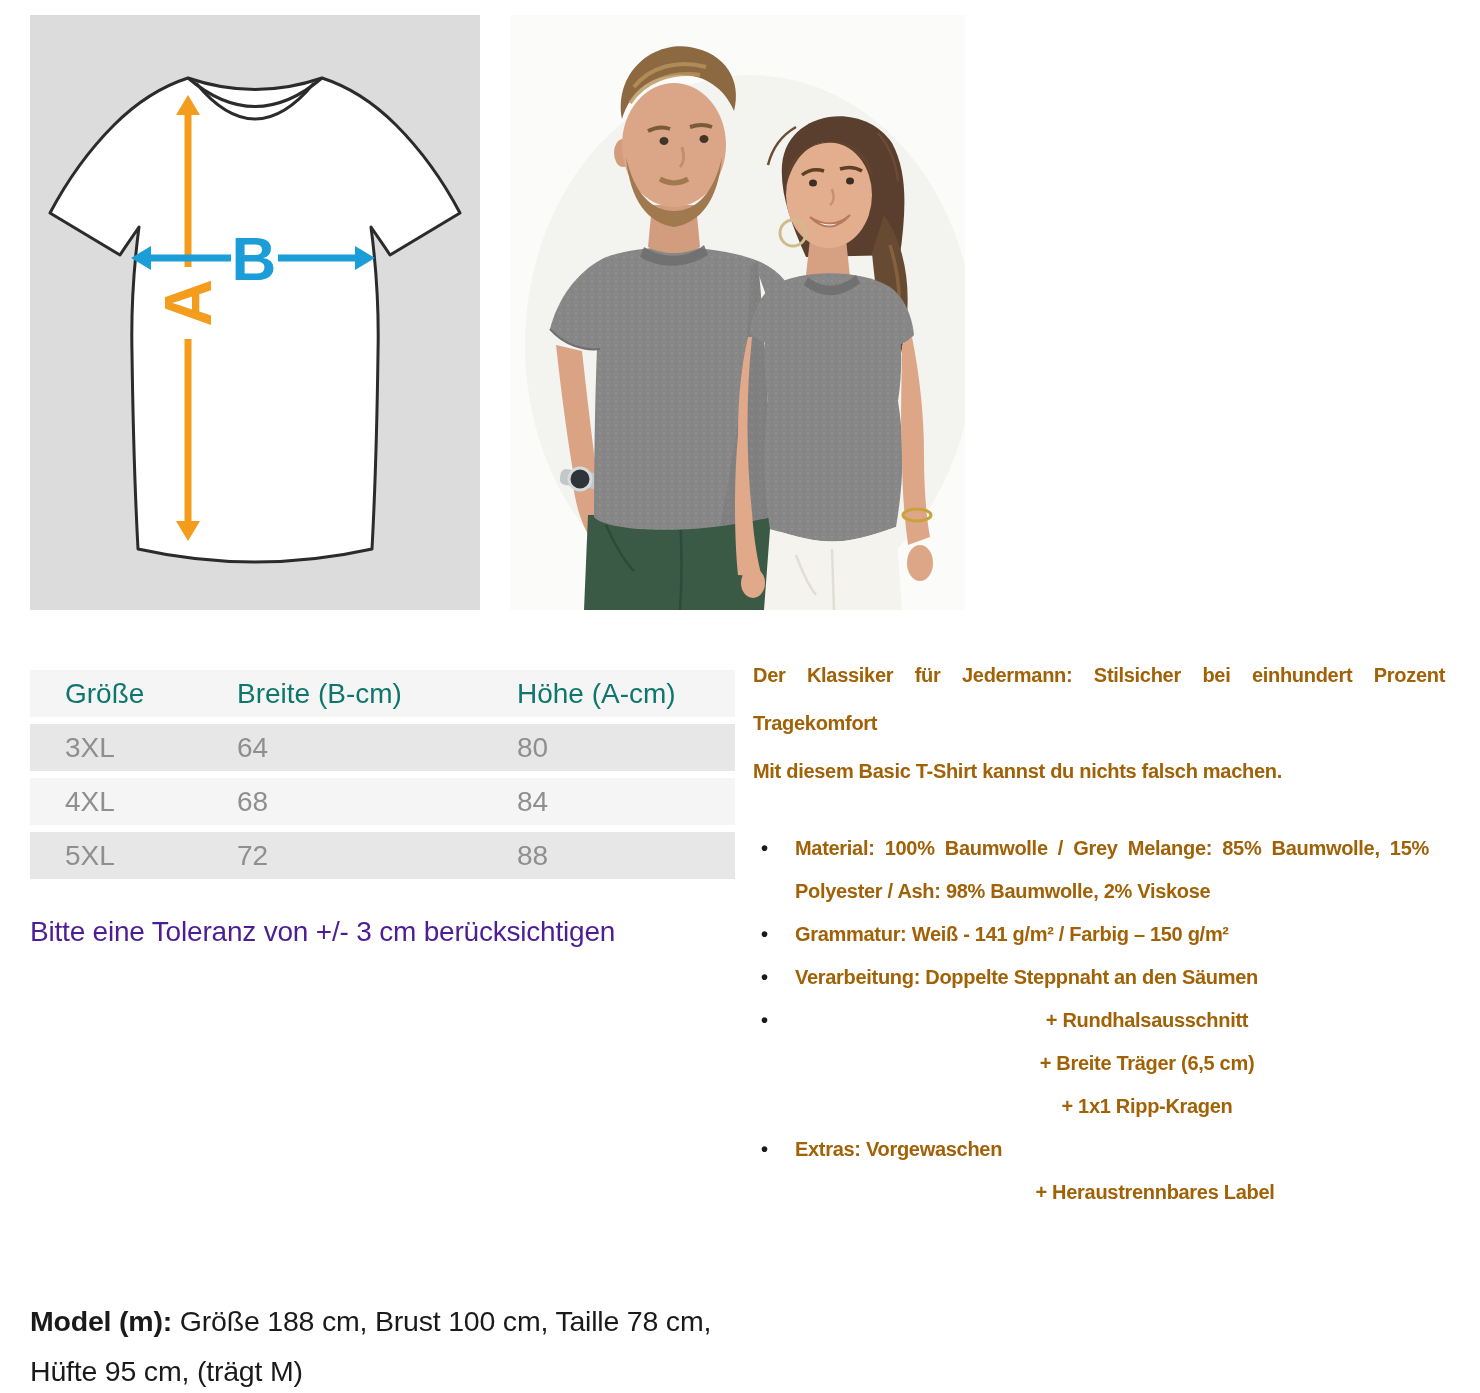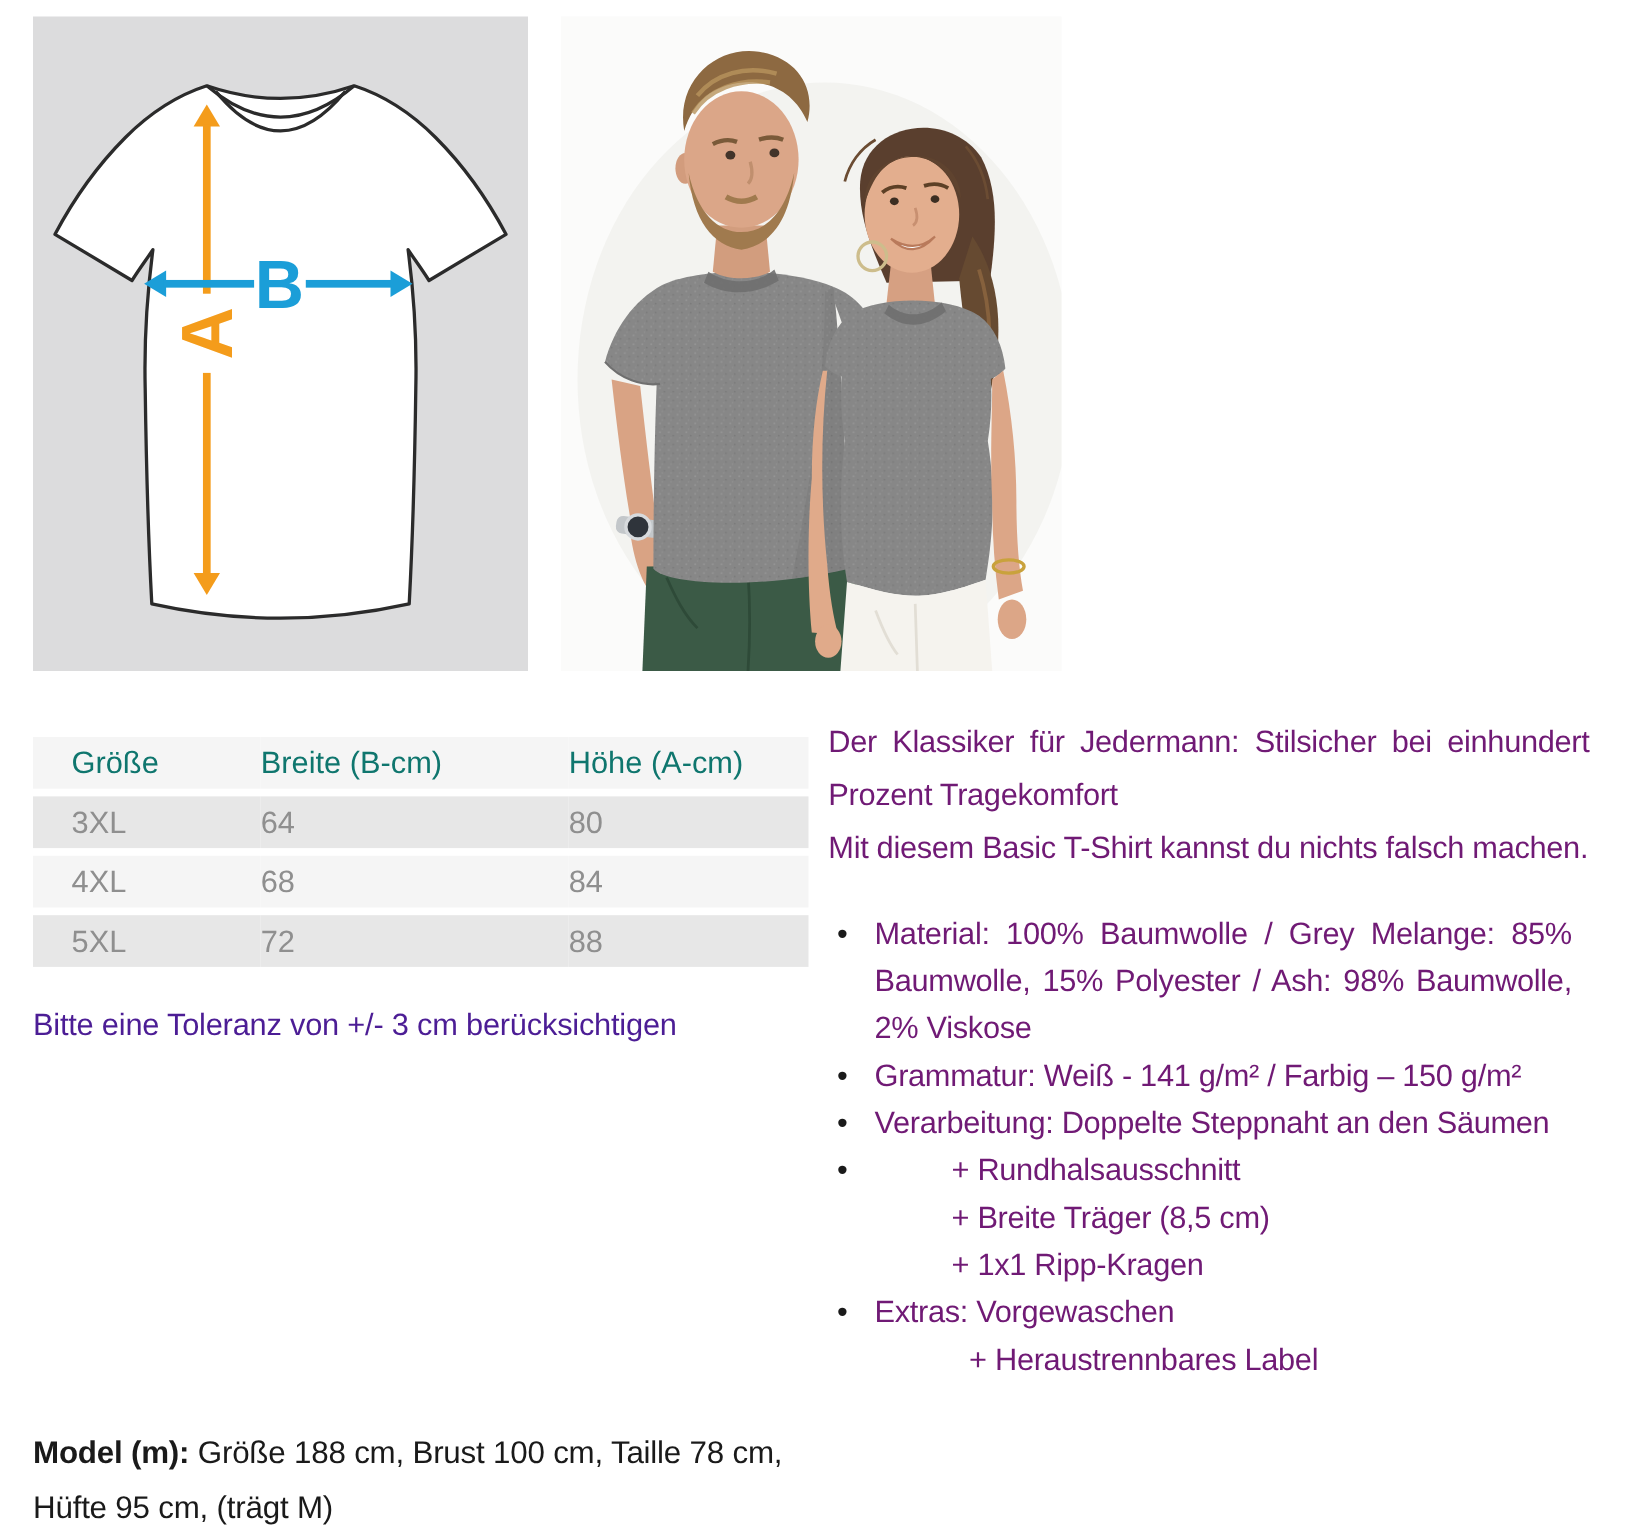--- a/index.html
+++ b/index.html
@@ -27,26 +27,26 @@
   table.size-table th:first-child, table.size-table td:first-child{padding-left:35px;}
   table.size-table thead tr{background:#f5f5f5;}
   table.size-table thead th{color:#0f766e;margin-top:35px;}
   table.size-table tbody tr:nth-child(odd){background:#e7e7e7;}
   table.size-table tbody tr:nth-child(even){background:#f5f5f5;}
   
   .tolerance{position:absolute;left:30px;top:916px;font-size:28px;letter-spacing:-0.2px;color:#4c1d95;}
   .model{position:absolute;left:30px;top:1296px;width:720px;font-size:28.5px;line-height:50px;letter-spacing:-0.2px;color:#1a1a1a;}
   .model b{font-weight:700;}
   
-  .description{position:absolute;left:753px;top:651px;width:692px;font-size:28px;line-height:48px;letter-spacing:-0.3px;color:#701a75;}
+  .description{position:absolute;left:753px;top:651px;width:692px;font-size:20px;line-height:48px;letter-spacing:-0.3px;color:#a16207;font-weight:bold;}
   .description p{margin:0;text-align:justify;}
   .description ul{list-style:none;margin:32px 16px 0 0;padding:0;line-height:43px;}
   .description li{position:relative;padding-left:42px;text-align:justify;}
   .description li::before{content:"\2022";position:absolute;left:8px;top:0;color:#1a1a1a;}
-  .description .sub{padding-left:70px;text-align:left;}
+  .description .sub{padding-left:70px;text-align:center;}
   .description .sub-wide{padding-left:86px;}
 </style>
 </head>
 <body>
 
 <div class="canvas">
 
   <div class="diagram-panel">
     <svg viewBox="0 0 450 595">
 
@@ -186,21 +186,21 @@
 
   <div class="description">
     <p>Der Klassiker für Jedermann: Stilsicher bei einhundert Prozent Tragekomfort</p>
     <p>Mit diesem Basic T-Shirt kannst du nichts falsch machen.</p>
     <ul>
       <li><span>Material: 100% Baumwolle / Grey Melange: 85% Baumwolle, 15% Polyester / Ash: 98% Baumwolle, 2% Viskose</span></li>
       <li><span>Grammatur: Weiß - 141 g/m² / Farbig – 150 g/m²</span></li>
       <li><span>Verarbeitung: Doppelte Steppnaht an den Säumen</span></li>
       <li>
         <div class="sub">+ Rundhalsausschnitt</div>
-        <div class="sub">+ Breite Träger (8,5 cm)</div>
+        <div class="sub">+ Breite Träger (6,5 cm)</div>
         <div class="sub">+ 1x1 Ripp-Kragen</div>
       </li>
       <li>
         <span>Extras: Vorgewaschen</span>
         <div class="sub sub-wide">+ Heraustrennbares Label</div>
       </li>
     </ul>
   </div>
 
 </div>

